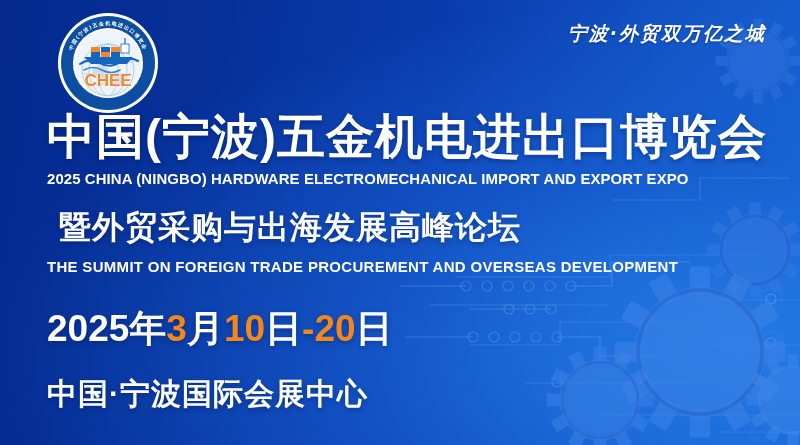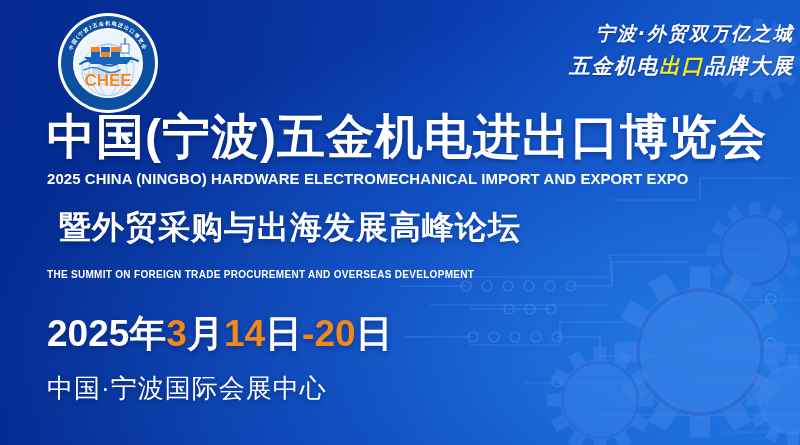--- a/index.html
+++ b/index.html
@@ -24,22 +24,21 @@
 
   
   .logo-wrap {
     position:absolute; left:57px; top:12px;
     width:102px; height:102px;
   }
   .logo-wrap svg { display:block; width:102px; height:102px; }
 
   
   .slogans {
-    position:absolute; right:6px; top:24px;
-    text-align:right;
+    position:absolute; right:34px; top:24px;
     font-family:"DejaVu Sans","Liberation Sans",sans-serif;
   }
   .slogan-1 {
     font-size:19px; font-weight:bold; color:#ffffff;
     letter-spacing:2px; font-style:italic;
     line-height:1.05;
     text-shadow:0 1px 2px rgba(0,20,80,0.45);
   }
   .slogan-2 {
     margin-top:11px;
@@ -66,34 +65,34 @@
     transform:scaleX(0.97); transform-origin:left center;
   }
   .sub-cn {
     margin-top:18px;
     font-size:32px; font-weight:bold; color:#ffffff;
     letter-spacing:1px; white-space:nowrap;
     text-shadow:0 2px 5px rgba(0,15,70,0.38);
     margin-left:12px;
   }
   .sub-en {
-    margin-top:19px;
-    font-size:10px; font-weight:bold; color:#ffffff;
+    margin-top:8px;
+    font-size:15px; font-weight:bold; color:#ffffff;
     letter-spacing:0.3px; white-space:nowrap;
   }
   .date-line {
     margin-top:29px;
     font-size:37px; font-weight:bold; color:#ffffff;
     letter-spacing:0px; white-space:nowrap;
     text-shadow:0 2px 5px rgba(0,15,70,0.38);
   }
   .date-line .num { color:#f2881b; }
   .venue-line {
-    margin-top:12px;
-    font-size:26px; font-weight:normal; color:#ffffff;
+    margin-top:20px;
+    font-size:30px; font-weight:bold; color:#ffffff;
     letter-spacing:1px; white-space:nowrap;
     text-shadow:0 2px 5px rgba(0,15,70,0.38);
   }
 </style>
 </head>
 <body>
 
 <div id="poster">
 
   <div class="deco">
@@ -278,27 +277,26 @@
       <text font-size="2.5" font-weight="bold" fill="#ffffff" font-family="'DejaVu Sans','Liberation Sans',sans-serif" letter-spacing="0.2">
         <textPath href="#arcBotPath" startOffset="50%" text-anchor="middle">CHINA (NINGBO) HARDWARE ELECTROMECHANICAL IMPORT AND EXPORT EXPO</textPath>
       </text>
 
       <text x="51" y="74" text-anchor="middle" font-size="17" font-weight="bold" fill="#f0872a" font-family="'Liberation Sans','DejaVu Sans',sans-serif" stroke="#ffffff" stroke-width="0.7" paint-order="stroke">CHEE</text>
     </svg>
   </div>
 
   <div class="slogans">
     <div class="slogan-1">宁波·外贸双万亿之城</div>
-    <div class="slogan-2"><span>五金机电</span><span class="hl">出口</span><span>品牌大展</span></div>
   </div>
 
   <div class="content">
     <div class="title-cn">中国(宁波)五金机电进出口博览会</div>
     <div class="title-en">2025 CHINA (NINGBO) HARDWARE ELECTROMECHANICAL IMPORT AND EXPORT EXPO</div>
     <div class="sub-cn">暨外贸采购与出海发展高峰论坛</div>
     <div class="sub-en">THE SUMMIT ON FOREIGN TRADE PROCUREMENT AND OVERSEAS DEVELOPMENT</div>
 
-    <div class="date-line"><span>2025</span><span>年</span><span class="num">3</span><span>月</span><span class="num">14</span><span>日</span><span class="num">-</span><span class="num">20</span><span>日</span></div>
+    <div class="date-line"><span>2025</span><span>年</span><span class="num">3</span><span>月</span><span class="num">10</span><span>日</span><span class="num">-</span><span class="num">20</span><span>日</span></div>
 
     <div class="venue-line">中国·宁波国际会展中心</div>
   </div>
 
 </div>
 
 </body></html>

